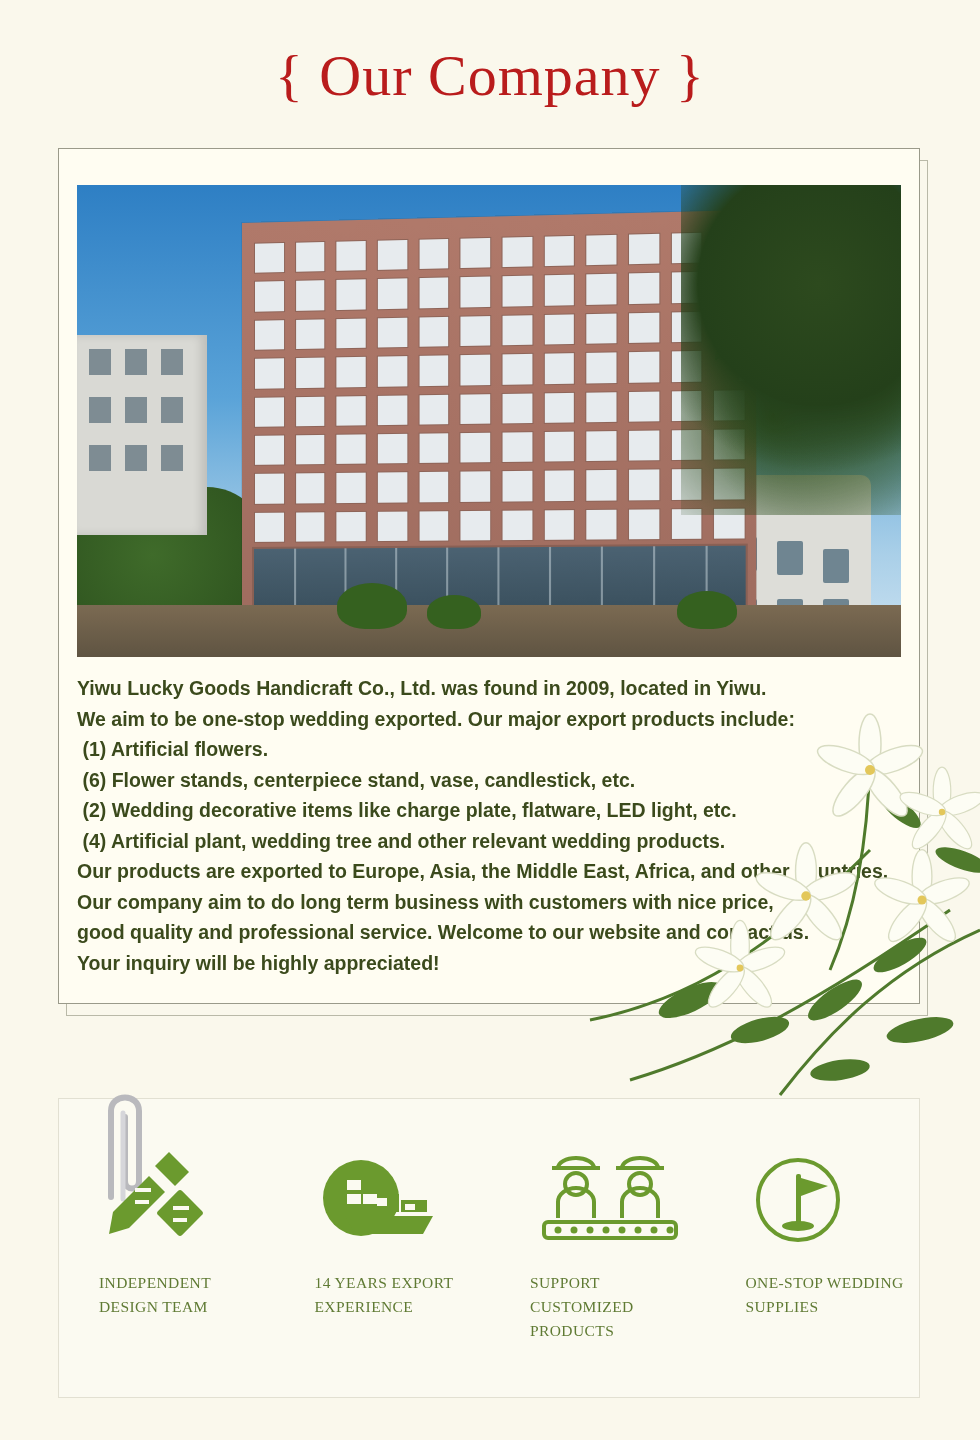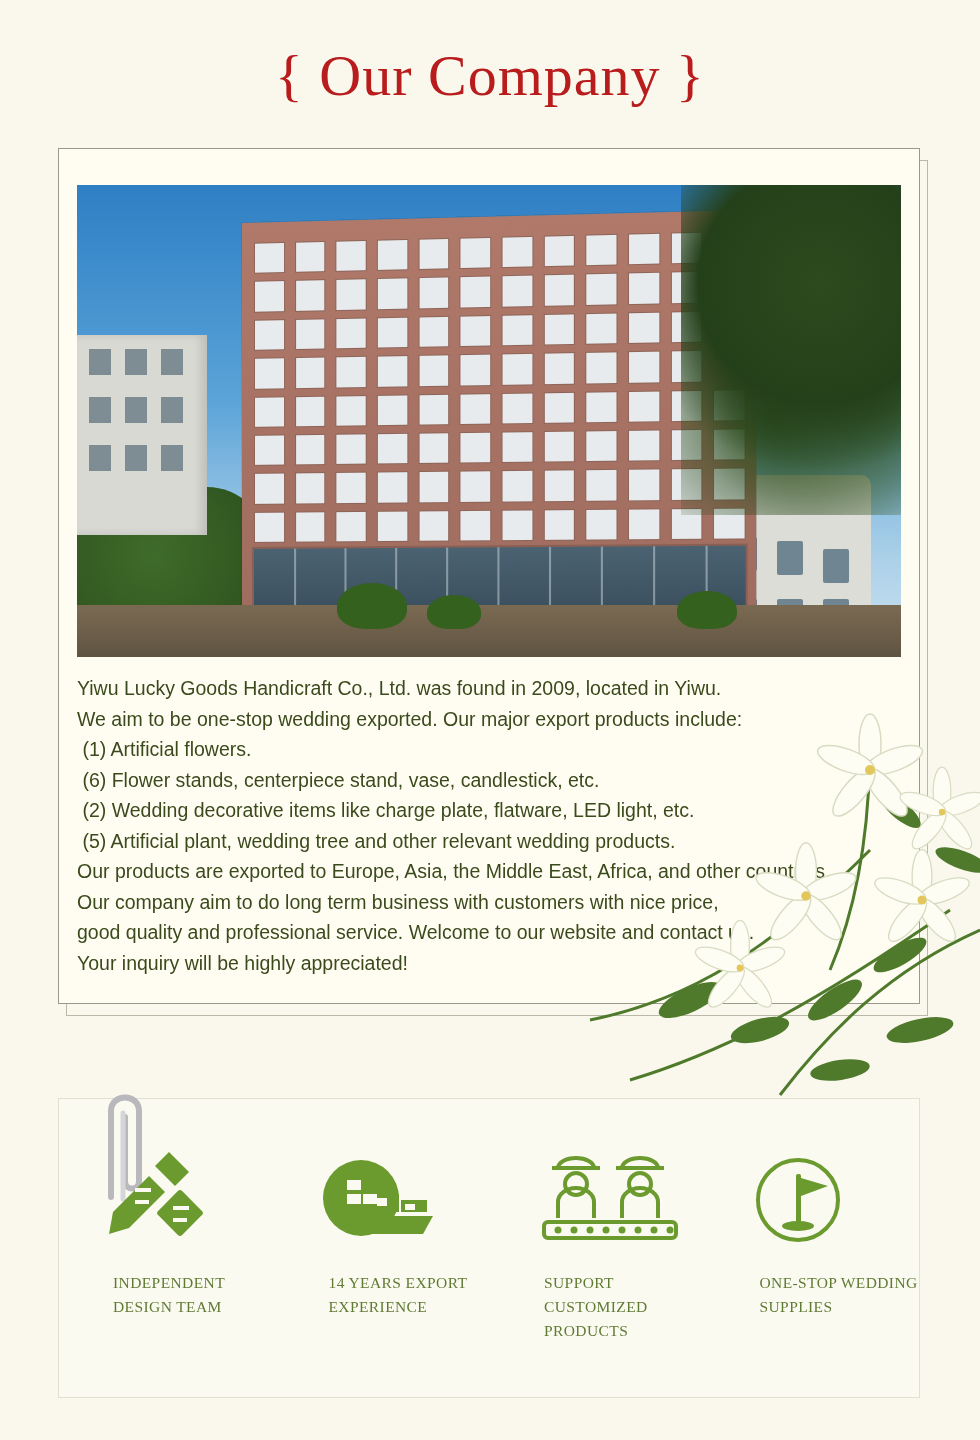--- a/index.html
+++ b/index.html
@@ -206,20 +206,21 @@
 
   
   .body-text {
     position: absolute;
     left: 18px;
     top: 524px;
     width: 810px;
     color: #3b4a1c;
     font-size: 19.5px;
     line-height: 30.5px;
+    font-weight: bold;
   }
   .body-text p {
     margin: 0;
     white-space: pre;
   }
 
   
   .floral {
     position: absolute;
     right: -10px;
@@ -266,21 +267,20 @@
     align-items: center;
   }
   .feature .caption {
     margin-top: 16px;
     color: #5f7a33;
     font-family: "Liberation Serif", serif;
     font-size: 15.5px;
     letter-spacing: .4px;
     line-height: 24px;
     white-space: pre-line;
-    margin-left: 14px;
   }
 </style>
 </head>
 <body>
 
 <div class="page-title">{ Our Company }</div>
 
 <div class="card-outer">
   <div class="card-shadow-frame"></div>
   <div class="card-frame">
@@ -433,21 +433,21 @@
       <div class="shrub" style="left:350px;width:54px;height:34px"></div>
       <div class="shrub" style="left:600px;width:60px;height:38px"></div>
     </div>
 
     <div class="body-text">
       <p>Yiwu Lucky Goods Handicraft Co., Ltd. was found in 2009, located in Yiwu.</p>
       <p>We aim to be one-stop wedding exported. Our major export products include:</p>
       <p> (1) Artificial flowers.</p>
       <p> (6) Flower stands, centerpiece stand, vase, candlestick, etc.</p>
       <p> (2) Wedding decorative items like charge plate, flatware, LED light, etc.</p>
-      <p> (5) Artificial plant, wedding tree and other relevant wedding products.</p>
+      <p> (4) Artificial plant, wedding tree and other relevant wedding products.</p>
       <p>Our products are exported to Europe, Asia, the Middle East, Africa, and other countries.</p>
       <p>Our company aim to do long term business with customers with nice price,</p>
       <p>good quality and professional service. Welcome to our website and contact us.</p>
       <p>Your inquiry will be highly appreciated!</p>
     </div>
   </div>
 </div>
 
 <div class="floral">
   <svg viewBox="0 0 420 400" width="420" height="400">

